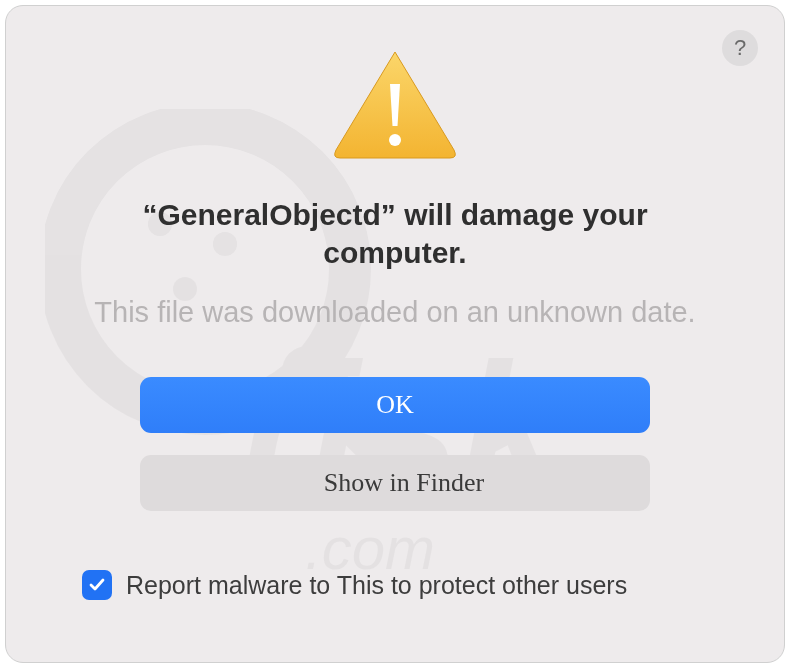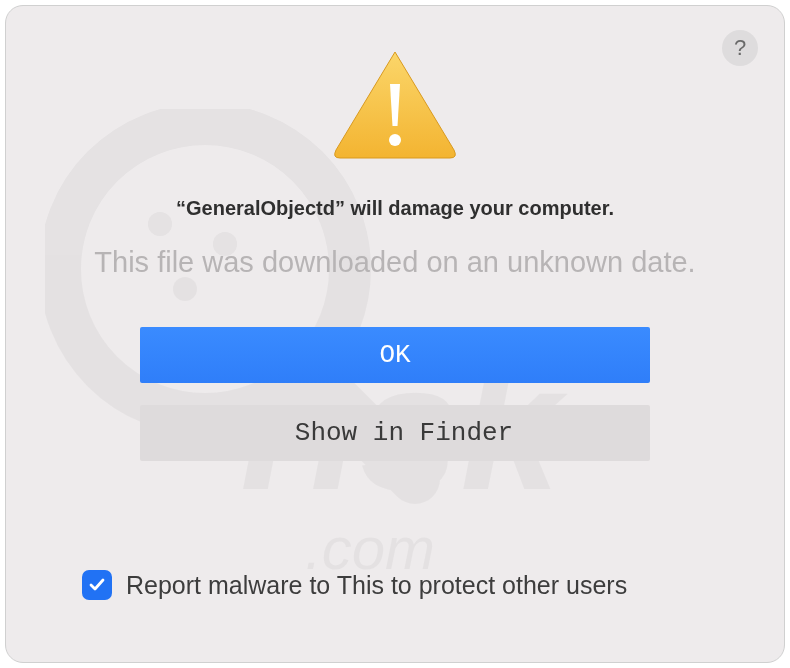--- a/index.html
+++ b/index.html
@@ -80,21 +80,21 @@
     }
     
     .warning-icon {
       margin-top: 10px;
       width: 130px;
       height: 115px;
     }
     
     .title {
       margin-top: 35px;
-      font-size: 20px;
+      font-size: 30px;
       font-weight: 700;
       color: #2f2f2f;
       text-align: center;
       line-height: 1.25;
       max-width: 560px;
     }
     
     .subtitle {
       margin-top: 25px;
       font-size: 29px;
@@ -107,26 +107,26 @@
       margin-top: 48px;
       width: 510px;
       display: flex;
       flex-direction: column;
       gap: 22px;
     }
     
     .btn {
       width: 100%;
       height: 56px;
-      border-radius: 2px;
+      border-radius: 11px;
       border: none;
       font-size: 26px;
       font-weight: 400;
       cursor: pointer;
-      font-family: Liberation Mono, monospace;
+      font-family: Liberation Serif, serif;
     }
     
     .btn-primary {
       background: linear-gradient(to bottom, #3a8bff, #2f7ef9);
       color: #ffffff;
     }
     
     .btn-secondary {
       background: #dedbdc;
       color: #3a3a3a;

